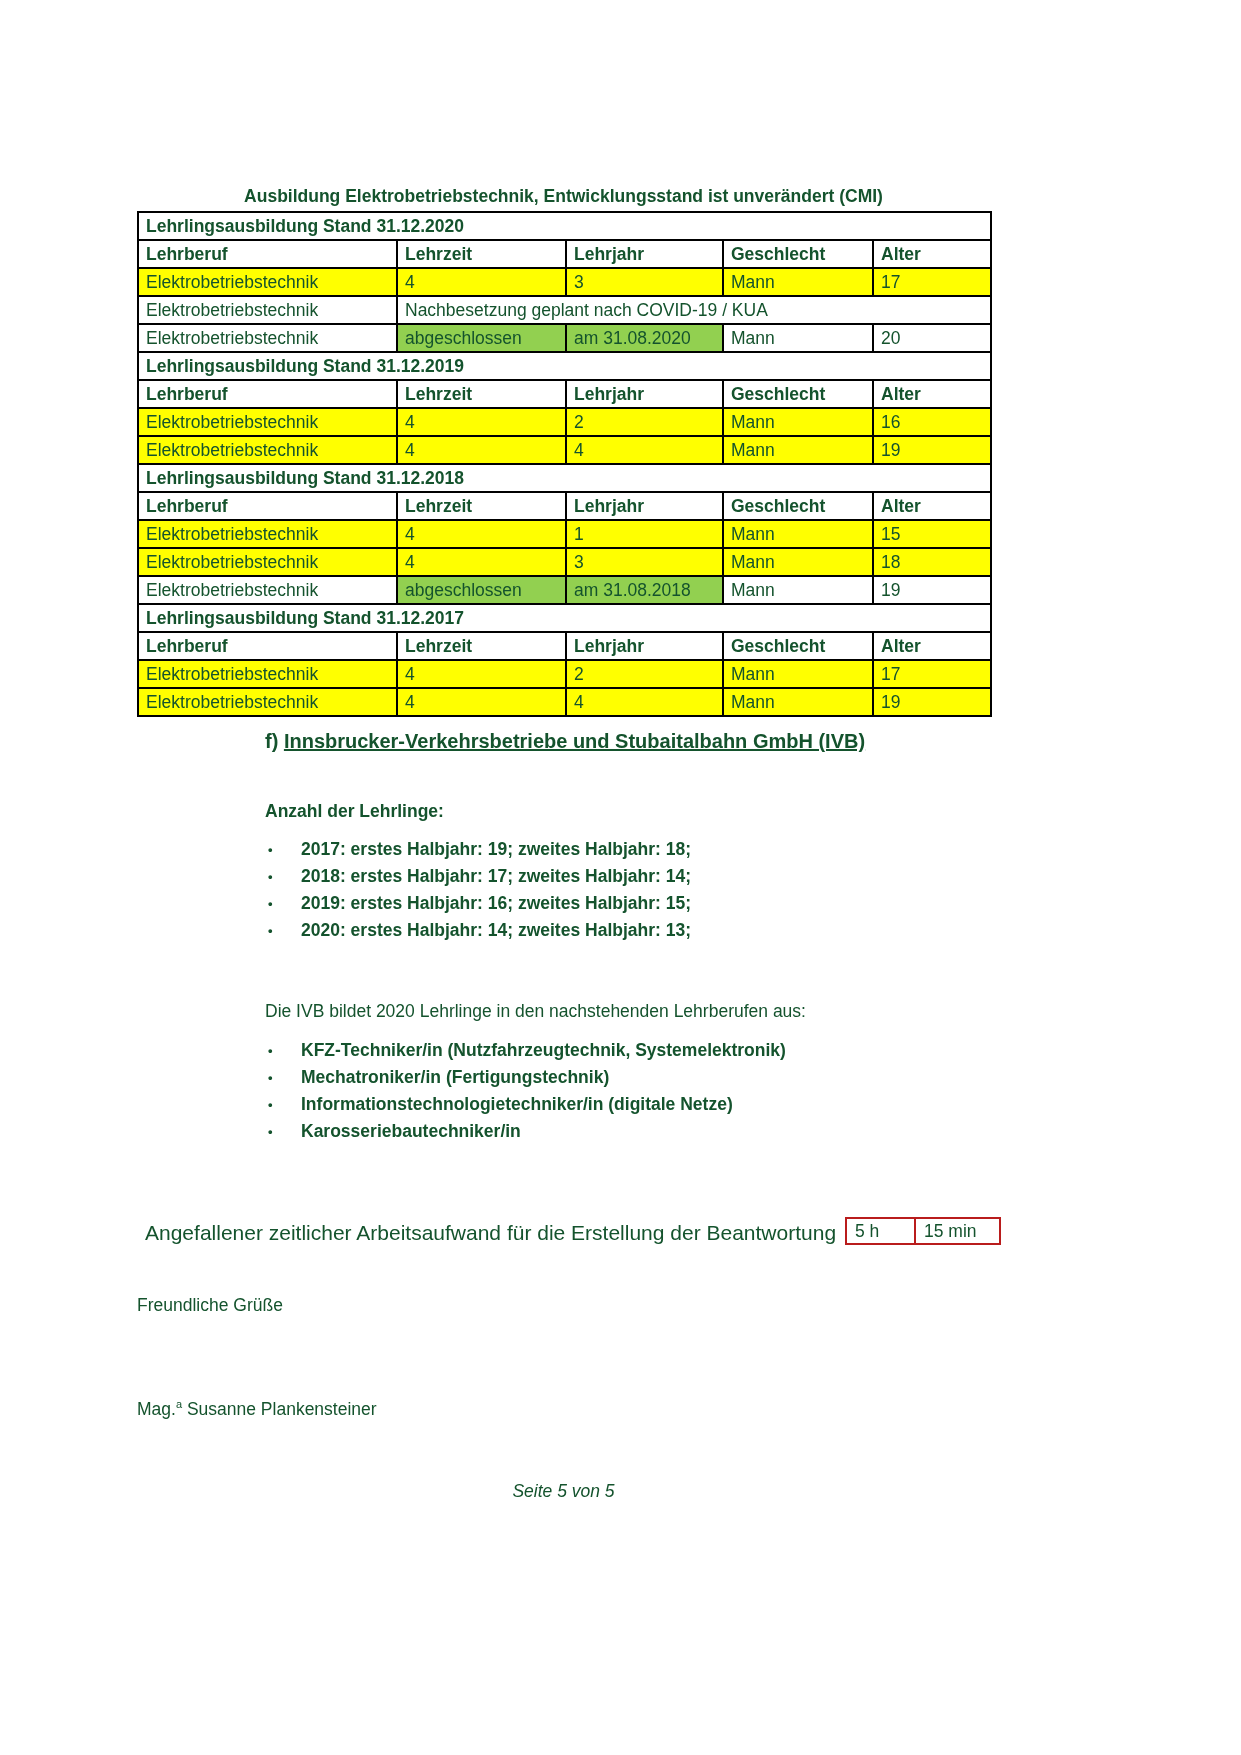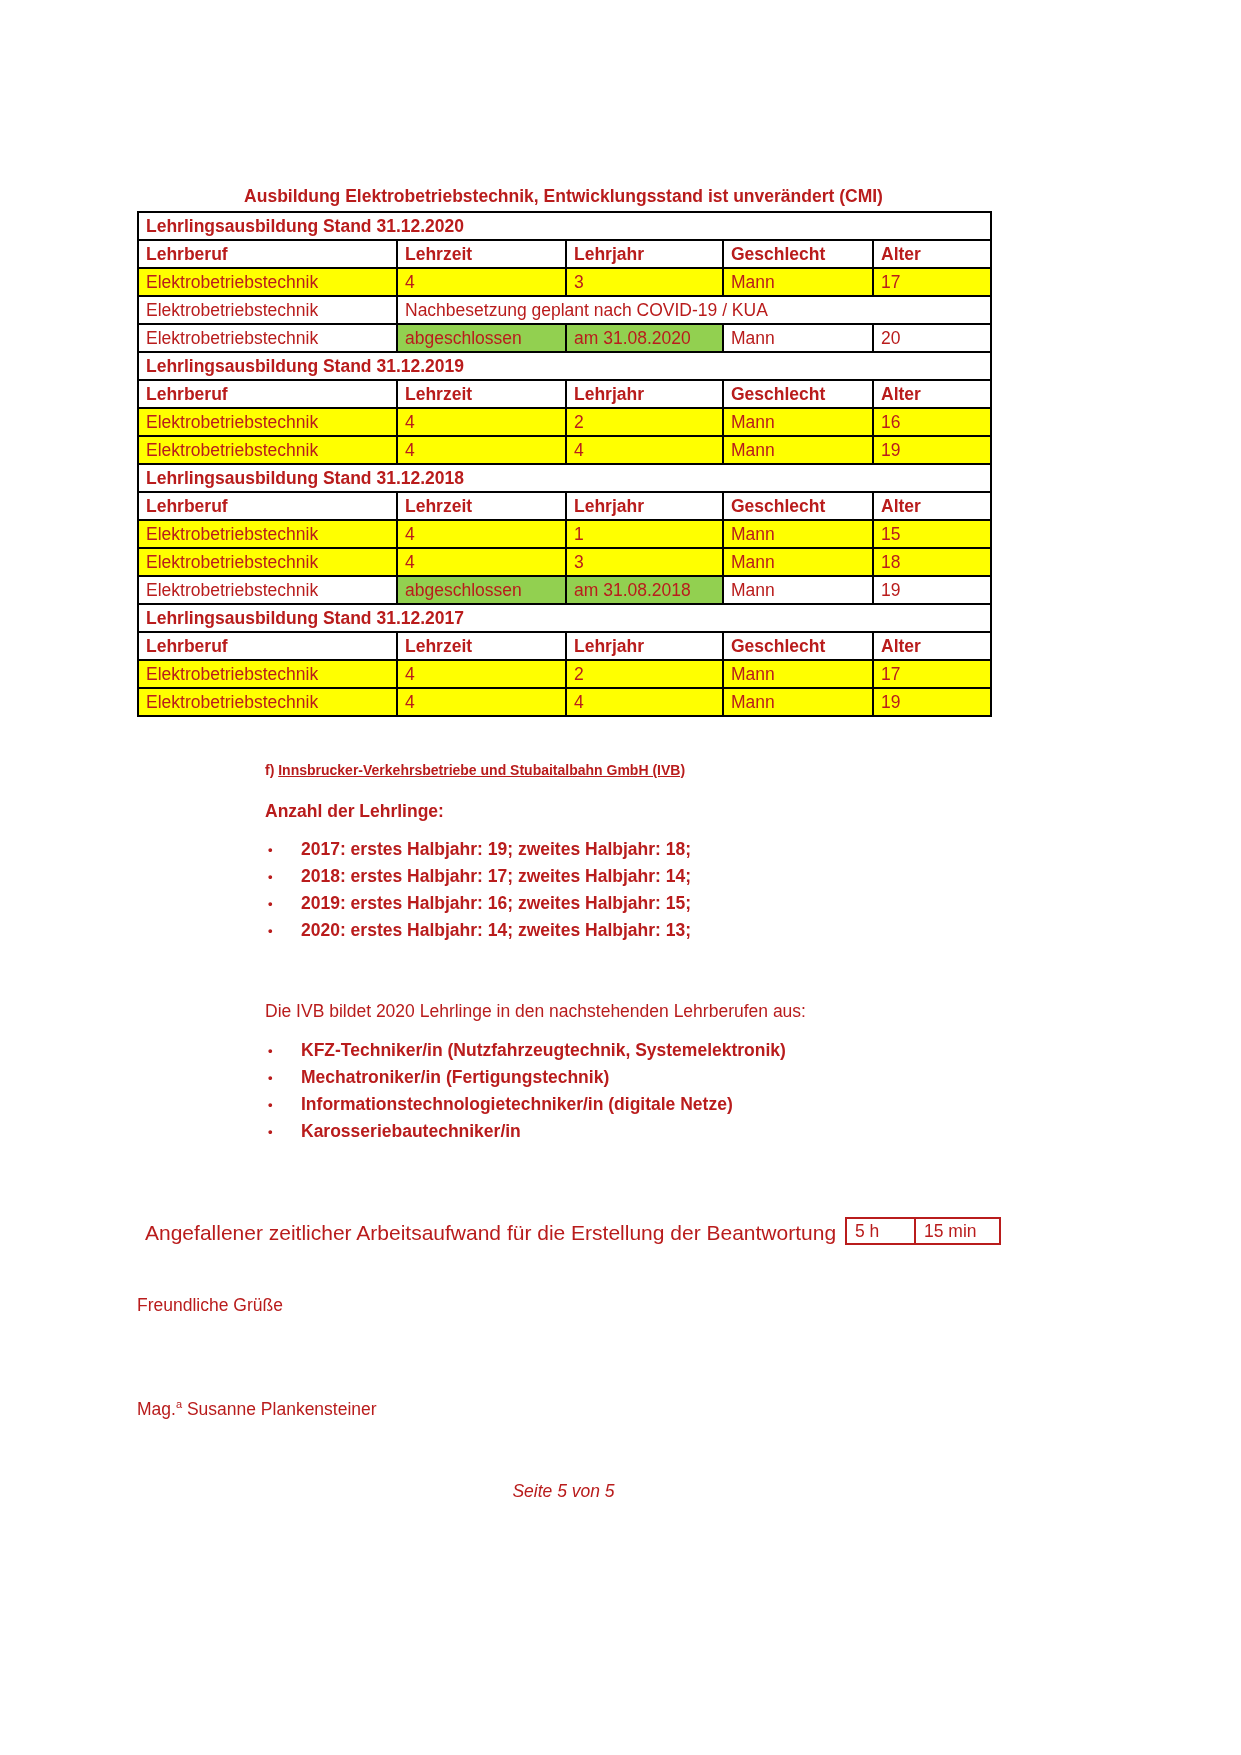--- a/index.html
+++ b/index.html
@@ -2,21 +2,21 @@
 <html style="--yellow: #ffff00; --green: #92d050;"><head>
 <meta charset="utf-8">
 <style>
   * { box-sizing: border-box; }
   html, body { margin: 0; padding: 0; background: #ffffff; }
   .page {
     position: relative;
     width: 1224px;
     height: 1755px;
     background: #ffffff;
-    color: #b91c1c;
+    color: #14532d;
     font-family: "Liberation Sans", "DejaVu Sans", sans-serif;
     overflow: hidden;
   }
   .doc-title {
     position: absolute;
     left: 137px; top: 186px; width: 853px;
     text-align: center;
     font-weight: bold;
     font-size: 17.5px;
     white-space: nowrap;
@@ -41,22 +41,22 @@
   }
   .tbl th { font-weight: bold; }
   .tbl tr.stand td { font-weight: bold; }
   .yellow { background: var(--yellow, #ffff00); }
   .green  { background: var(--green, #92d050); }
   .num { text-align: right; }
   .ctr { text-align: center; }
   .bold { font-weight: bold; }
 
   .f-heading {
-    position: absolute; left: 265px; top: 762px;
-    font-size: 14px; font-weight: bold; white-space: nowrap;
+    position: absolute; left: 265px; top: 730px;
+    font-size: 20px; font-weight: bold; white-space: nowrap;
   }
   .f-heading .uline { text-decoration: underline; }
   .anzahl {
     position: absolute; left: 265px; top: 801px;
     font-size: 17.5px; font-weight: bold;
   }
   .blist {
     position: absolute; left: 268px;
     font-size: 17.5px; font-weight: bold;
   }

